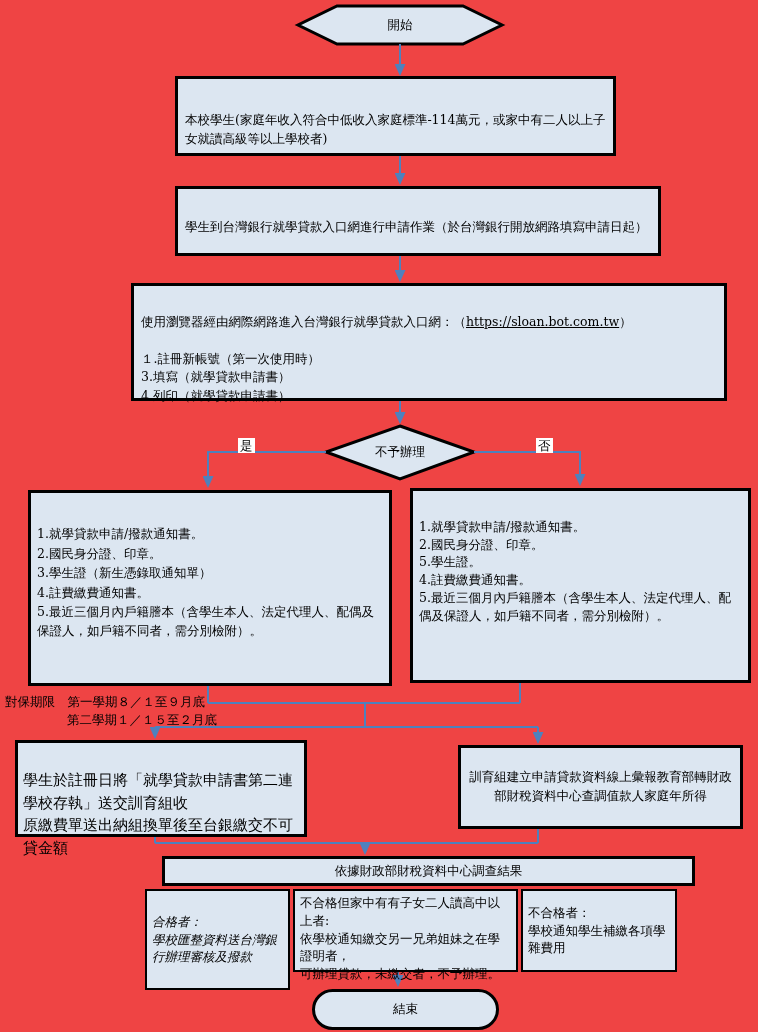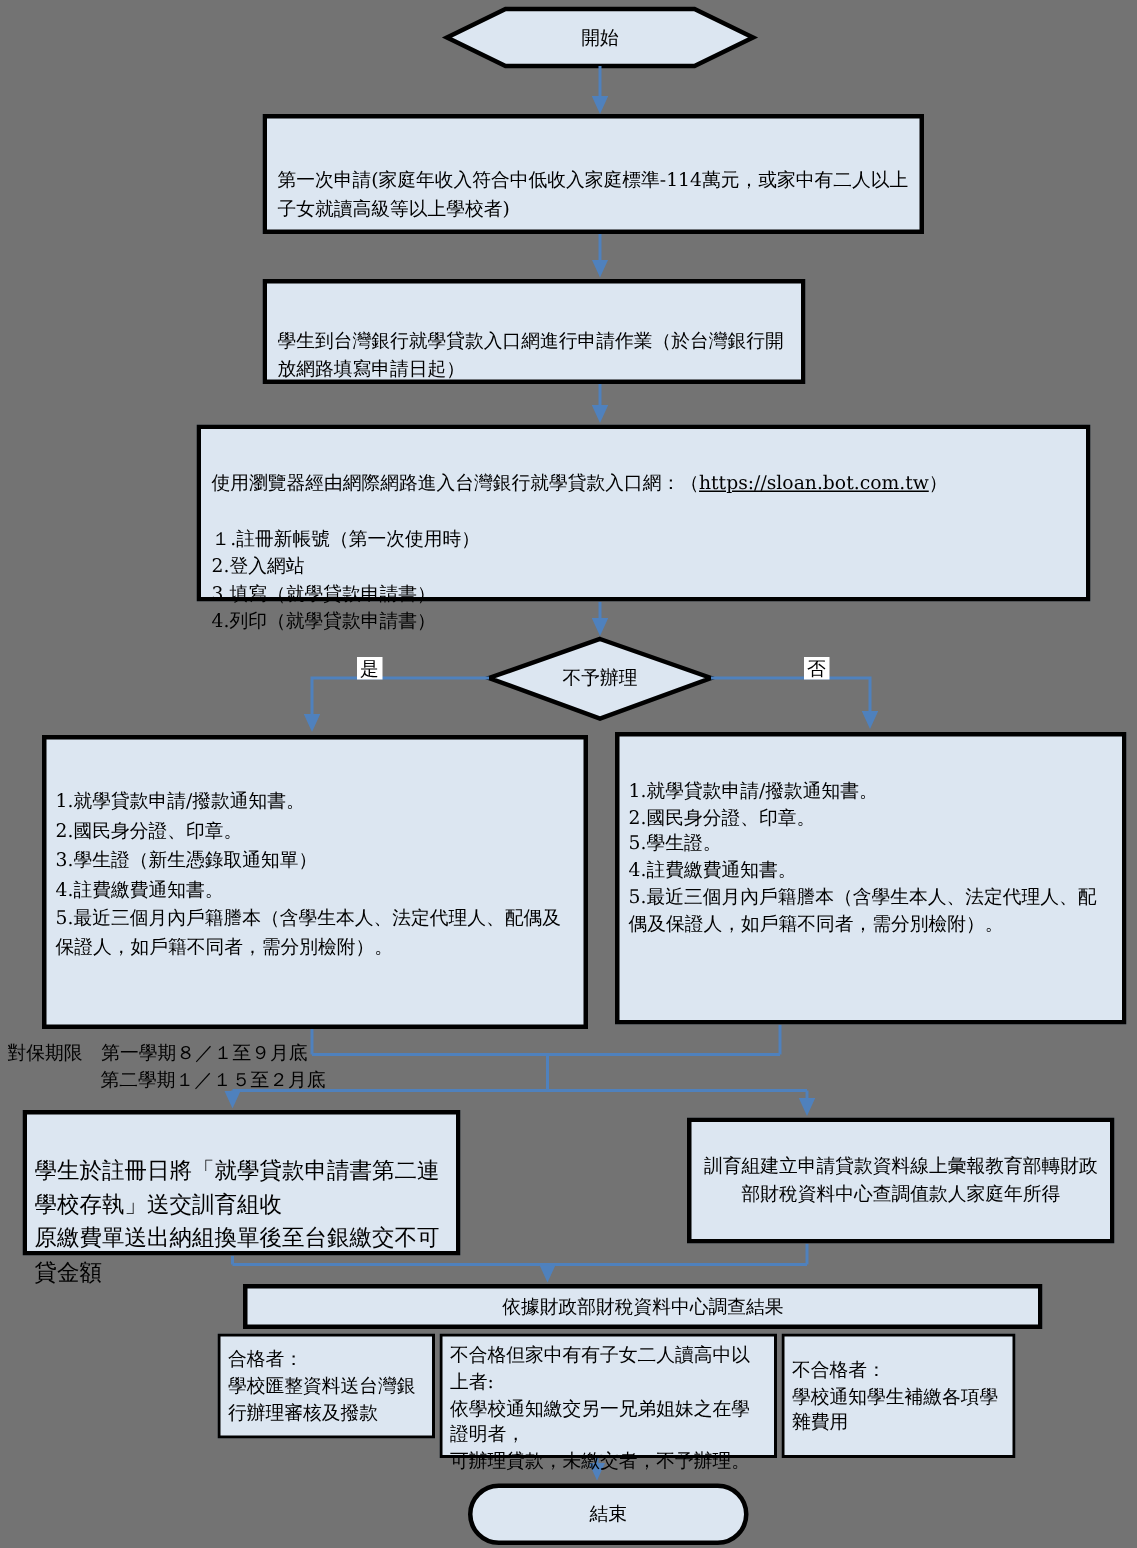--- a/index.html
+++ b/index.html
@@ -1,17 +1,17 @@
 <!DOCTYPE html>
 <html><head>
 <meta charset="utf-8">
 <style>
   html,body{margin:0;padding:0;background:#fff;}
   .canvas{
-    position:relative;width:758px;height:1032px;background:#737373;
+    position:relative;width:758px;height:1032px;background:#ef4444;
     font-family:"DejaVu Serif","Liberation Serif",serif;
     color:#000;overflow:hidden;
   }
   .wires{position:absolute;left:0;top:0;width:758px;height:1032px;pointer-events:none;}
   .node{
     position:absolute;box-sizing:border-box;background:#dce6f1;
     border:3px solid #000;font-size:12.5px;line-height:1.5;
     white-space:pre-line;
   }
   .shape-label{
@@ -64,30 +64,30 @@
       <path d="M538 829 V843"></path>
       <path d="M155 843 H538"></path>
       <path d="M365 843 V848" marker-end="url(#arr)"></path>
       <path d="M398 972 V980" marker-end="url(#arr)"></path>
     </g>
   </svg>
 
   <div class="shape-label" style="left:298px;top:6px;width:204px;height:38px;">開始</div>
 
   <div class="node" style="left:175px;top:76px;width:441px;height:80px;padding:13px 6px 4px 7px;">
-    <div>第一次申請(家庭年收入符合中低收入家庭標準-114萬元，或家中有二人以上子女就讀高級等以上學校者)</div>
+    <div>本校學生(家庭年收入符合中低收入家庭標準-114萬元，或家中有二人以上子女就讀高級等以上學校者)</div>
   </div>
 
-  <div class="node" style="left:175px;top:186px;width:362px;height:70px;padding:10px 6px 21px 7px;">
+  <div class="node" style="left:175px;top:186px;width:486px;height:70px;padding:10px 6px 21px 7px;">
     <div>學生到台灣銀行就學貸款入口網進行申請作業（於台灣銀行開放網路填寫申請日起）</div>
   </div>
 
   <div class="node" style="left:97px;top:283px;width:596px;height:118px;padding:8px 6px 4px 7px;line-height:1.48;margin-left:34px;">
     <div><span>使用瀏覽器經由網際網路進入台灣銀行就學貸款入口網：（</span><span class="url">https://sloan.bot.com.tw</span><span>）</span></div>
-    <div class="steps"><div>１.註冊新帳號（第一次使用時）</div><div>2.登入網站</div><div>3.填寫（就學貸款申請書）</div><div>4.列印（就學貸款申請書）</div></div>
+    <div class="steps"><div>１.註冊新帳號（第一次使用時）</div><div>3.填寫（就學貸款申請書）</div><div>4.列印（就學貸款申請書）</div></div>
   </div>
 
   <div class="shape-label" style="left:326px;top:426px;width:148px;height:53px;">不予辦理</div>
   <div class="branch-label" style="left:238px;top:438px;">是</div>
   <div class="branch-label" style="left:536px;top:438px;">否</div>
 
   <div class="node" style="left:28px;top:490px;width:364px;height:196px;padding:12px 5px 4px 6px;line-height:1.55;">
     <div class="doc-list"><div>1.就學貸款申請/撥款通知書。</div><div>2.國民身分證、印章。</div><div>3.學生證（新生憑錄取通知單）</div><div>4.註費繳費通知書。</div><div>5.最近三個月內戶籍謄本（含學生本人、法定代理人、配偶及保證人，如戶籍不同者，需分別檢附）。</div></div>
   </div>
 
@@ -103,21 +103,21 @@
   <div class="node" style="left:15px;top:740px;width:292px;height:97px;padding:3px 5px;font-size:15px;line-height:1.52;">
     <div>學生於註冊日將「就學貸款申請書第二連學校存執」送交訓育組收
 原繳費單送出納組換單後至台銀繳交不可貸金額</div>
   </div>
 
   <div class="node hcenter" style="left:458px;top:745px;width:285px;height:84px;padding:4px 8px;">
     <div>訓育組建立申請貸款資料線上彙報教育部轉財政部財稅資料中心查調值款人家庭年所得</div>
   </div>
 
   <div class="node hcenter" style="left:162px;top:856px;width:533px;height:30px;padding:2px;">依據財政部財稅資料中心調查結果</div>
-  <div class="cell vcenter" style="left:145px;top:889px;width:145px;height:70px;">合格者：
+  <div class="cell vcenter" style="left:145px;top:889px;width:145px;height:101px;font-style:italic;">合格者：
 學校匯整資料送台灣銀行辦理審核及撥款</div>
   <div class="cell" style="left:293px;top:889px;width:225px;height:83px;">不合格但家中有有子女二人讀高中以上者:
 依學校通知繳交另一兄弟姐妹之在學證明者，
 可辦理貸款，未繳交者，不予辦理。</div>
   <div class="cell vcenter" style="left:521px;top:889px;width:156px;height:83px;">不合格者：
 學校通知學生補繳各項學雜費用</div>
 
   <div class="node stadium hcenter" style="left:312px;top:989px;width:187px;height:41px;">
     <div>結束</div>
   </div>

